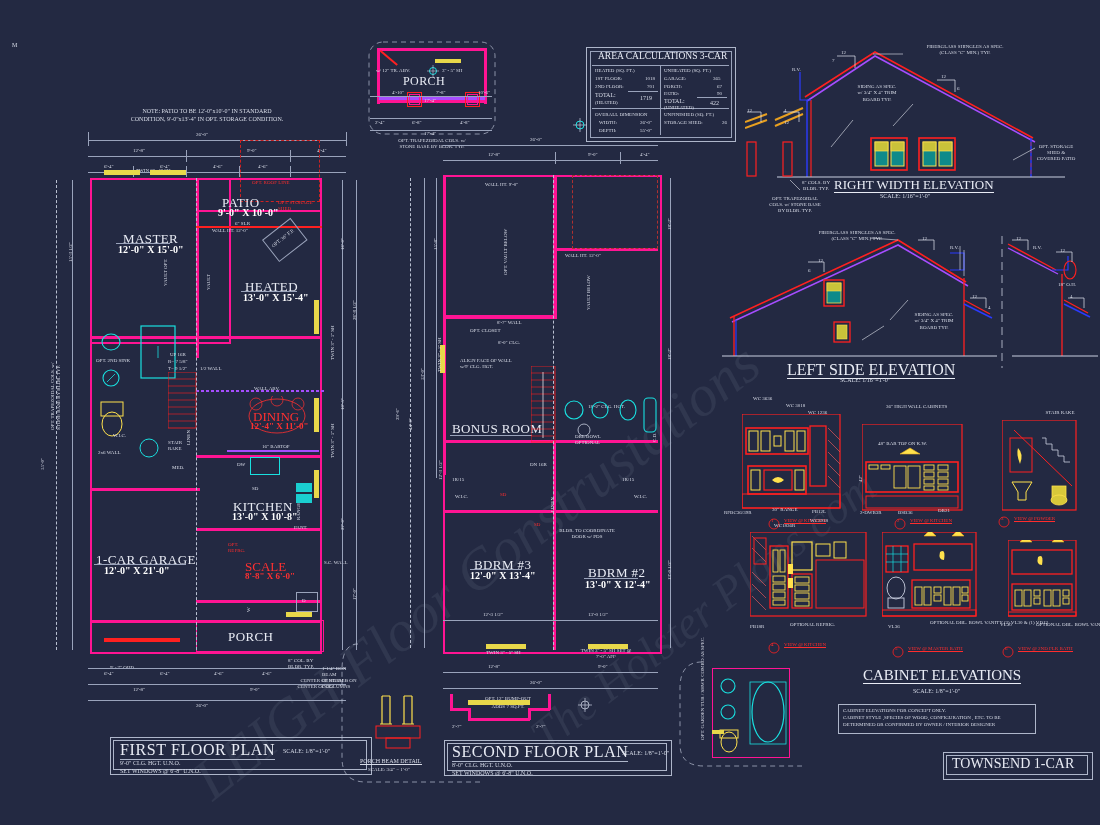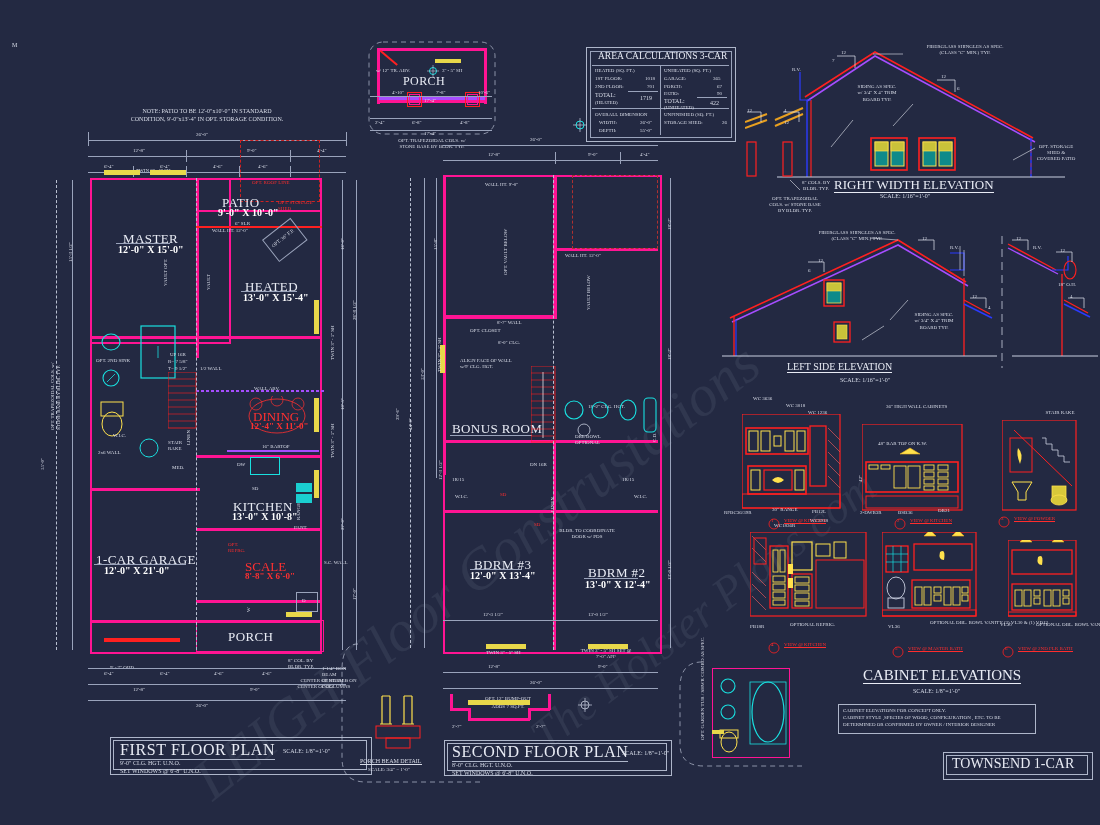--- a/index.html
+++ b/index.html
@@ -648,21 +648,21 @@
   <div class="txt a5" style="left:1058px;top:282px;">18" O.H.</div>
   <div class="txt a5" style="left:818px;top:258px;">12</div>
   <div class="txt a5" style="left:808px;top:268px;">6</div>
   <div class="txt a5" style="left:922px;top:236px;">12</div>
   <div class="txt a5" style="left:972px;top:294px;">12</div>
   <div class="txt a5" style="left:988px;top:305px;">4</div>
   <div class="txt a5" style="left:1016px;top:236px;">12</div>
   <div class="txt a5" style="left:1060px;top:248px;">12</div>
   <div class="txt a5" style="left:1070px;top:294px;">4</div>
 
-  <div class="txt" style="left:787px;top:362px;font-size:10px;color:#e9ecf5;"><u class="ul">LEFT SIDE ELEVATION</u></div>
+  <div class="txt" style="left:787px;top:362px;font-size:16px;color:#e9ecf5;"><u class="ul">LEFT SIDE ELEVATION</u></div>
   <div class="txt tsm" style="left:840px;top:377px;">SCALE: 1/16"=1'-0"</div>
 
   <div class="abs" style="left:742px;top:414px;">
     <svg width="100" height="96">
       <rect x="0" y="0" width="98" height="94" fill="none" stroke="#ff2020" stroke-width="1.2"></rect>
       <rect x="4" y="14" width="62" height="26" fill="none" stroke="#ff2020" stroke-width="1.6"></rect>
       <g fill="none" stroke="#ffe14d" stroke-width="1">
         <rect x="7" y="17" width="9" height="20"></rect>
           <rect x="19" y="17" width="9" height="20"></rect>
         <rect x="32" y="22" width="7" height="10"></rect>

